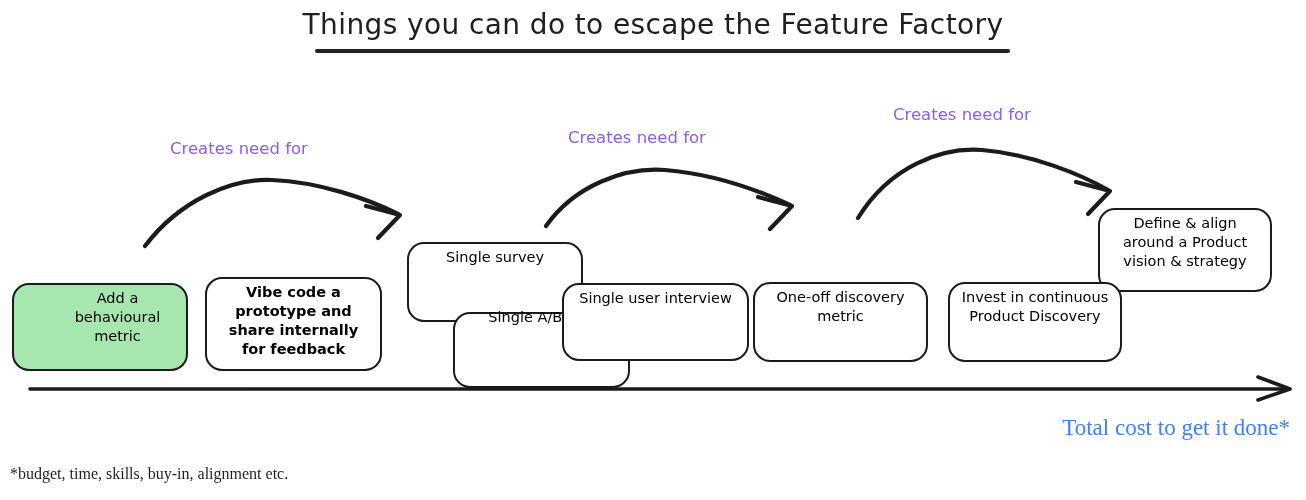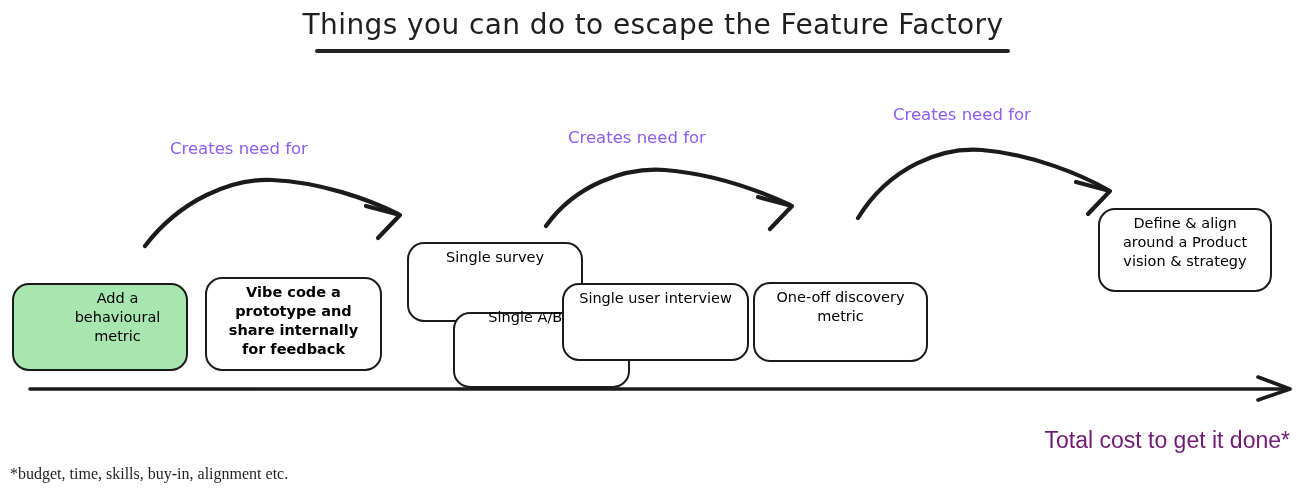--- a/index.html
+++ b/index.html
@@ -46,22 +46,22 @@
   
   .caption{
     position:absolute;
     font-family:"DejaVu Sans", sans-serif;
     font-size:16.5px;color:#8b5cf6;white-space:nowrap;
   }
 
   
   .axis-label{
     position:absolute;right:16px;top:415px;
-    font-family:Liberation Sans, sans-serif;
-    font-size:23px;color:#701a75;white-space:nowrap;margin-top:12px;
+    font-family:Liberation Serif, serif;
+    font-size:23px;color:#3b82f6;white-space:nowrap;
   }
   .footnote{
     position:absolute;left:10px;top:465px;
     font-family:Liberation Serif, serif;
     font-size:16px;color:#1f1f1f;white-space:nowrap;
   }
 
   
   .z1{z-index:2;margin-top:16px;}
   .z2{z-index:3;}
@@ -110,20 +110,23 @@
   </div>
 
   <div class="box z3" style="left:562px;top:254px;width:187px;height:78px;margin-top:29px;">
     <span>Single user interview</span>
   </div>
 
   <div class="box z2" style="left:753px;top:282px;width:175px;height:80px;">
     <span>One-off discovery metric</span>
   </div>
 
+  <div class="box z3" style="left:948px;top:282px;width:174px;height:80px;">
+    <span>Invest in continuous Product Discovery</span>
+  </div>
 
   <div class="box z2" style="left:1098px;top:208px;width:174px;height:84px;">
     <span>Define &amp; align around a Product vision &amp; strategy</span>
   </div>
 
 
   <svg class="layer over" viewBox="0 0 1306 500">
     <g fill="none" stroke="#1b1b1b" stroke-width="3.6" stroke-linecap="round" stroke-linejoin="round">
       <line x1="30" y1="389" x2="1285" y2="389"></line>
       <path d="M1258,377 L1290,389 L1258,400"></path>

